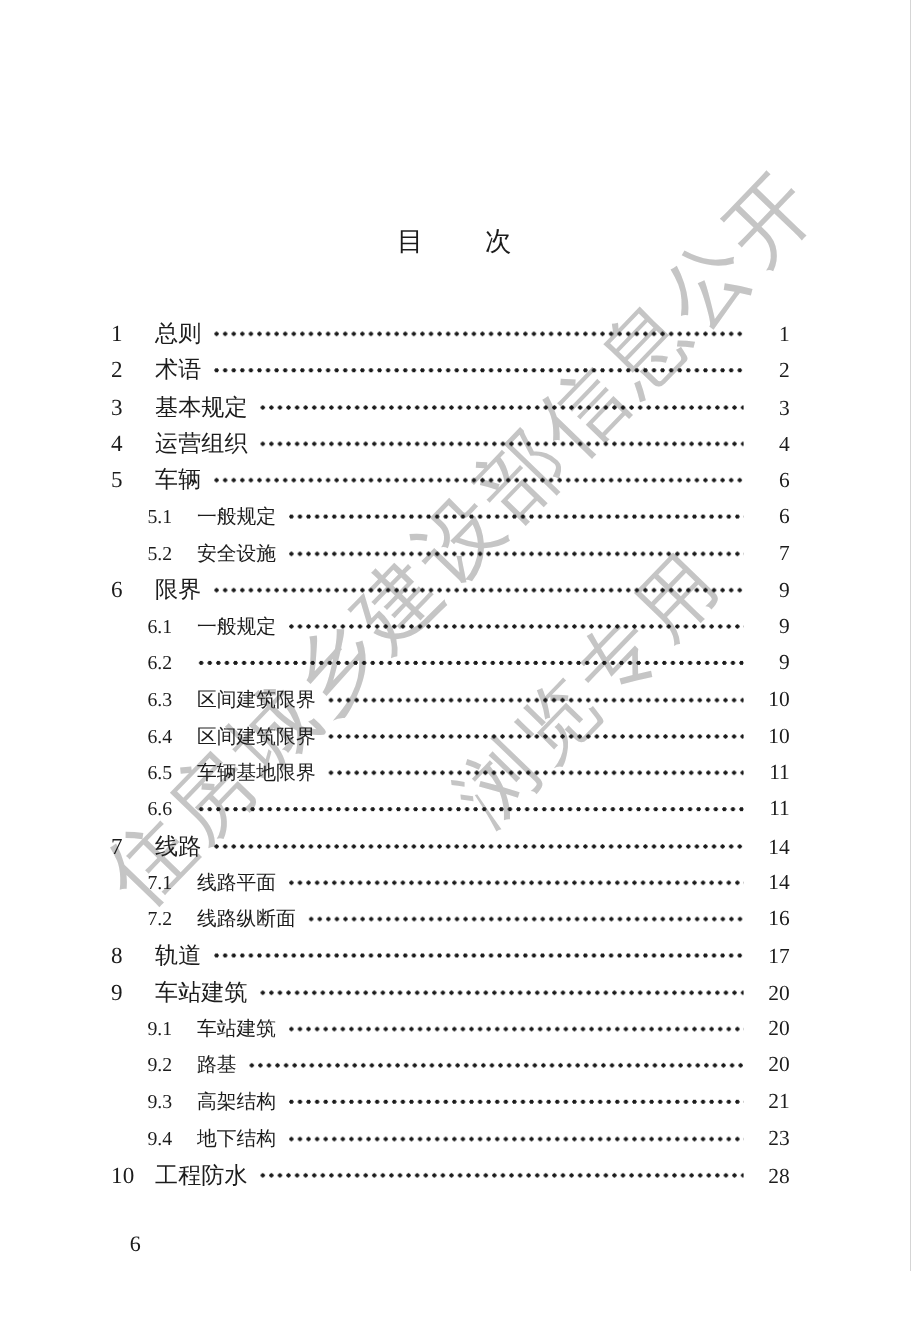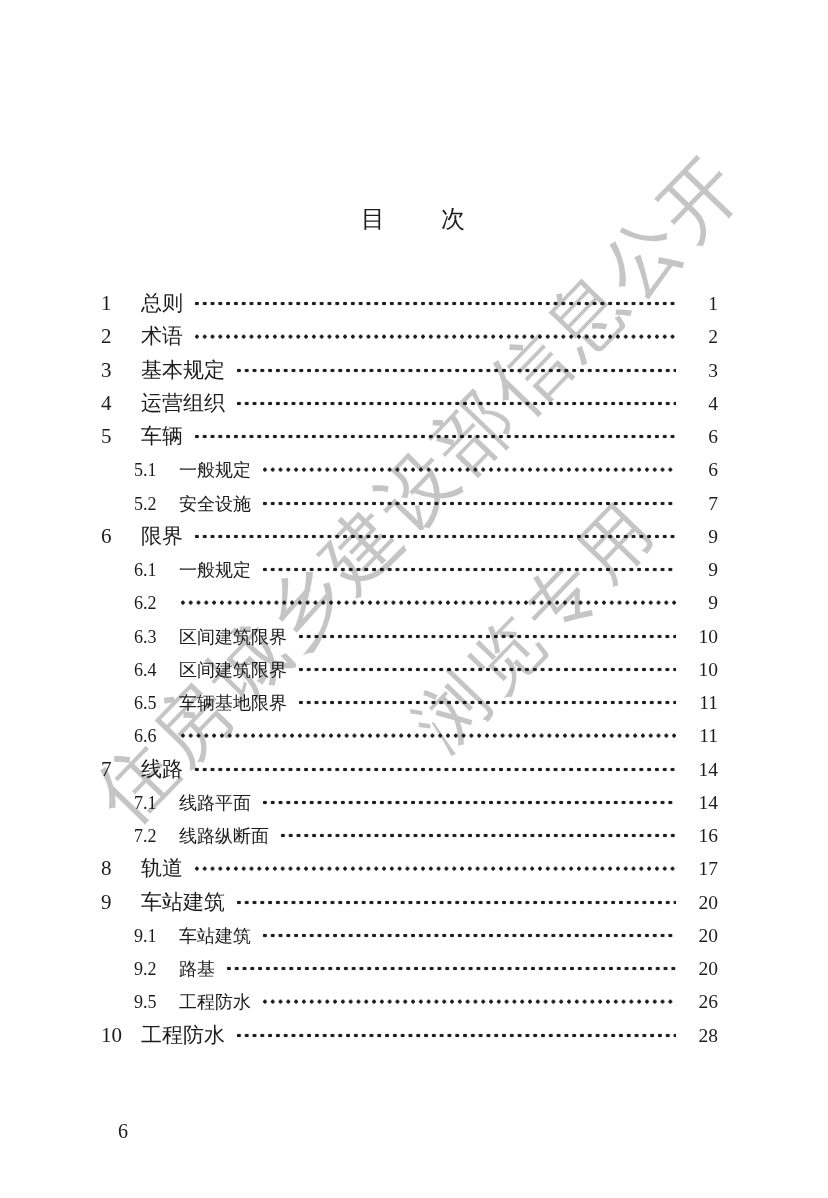--- a/index.html
+++ b/index.html
@@ -223,24 +223,30 @@
     <span class="dots"></span>
     <span class="pg">20</span>
   </div>
       <div class="row level2">
     <span class="num">9.2</span>
     <span class="label">路基</span>
     <span class="dots"></span>
     <span class="pg">20</span>
   </div>
       <div class="row level2">
-    <span class="num">9.5</span>
-    <span class="label">工程防水</span>
-    <span class="dots"></span>
-    <span class="pg">26</span>
+    <span class="num">9.3</span>
+    <span class="label">高架结构</span>
+    <span class="dots"></span>
+    <span class="pg">21</span>
+  </div>
+      <div class="row level2">
+    <span class="num">9.4</span>
+    <span class="label">地下结构</span>
+    <span class="dots"></span>
+    <span class="pg">23</span>
   </div>
       <div class="row level1">
     <span class="num">10</span>
     <span class="label">工程防水</span>
     <span class="dots"></span>
     <span class="pg">28</span>
   </div>
     </div>
 
   <div class="folio">6</div>

